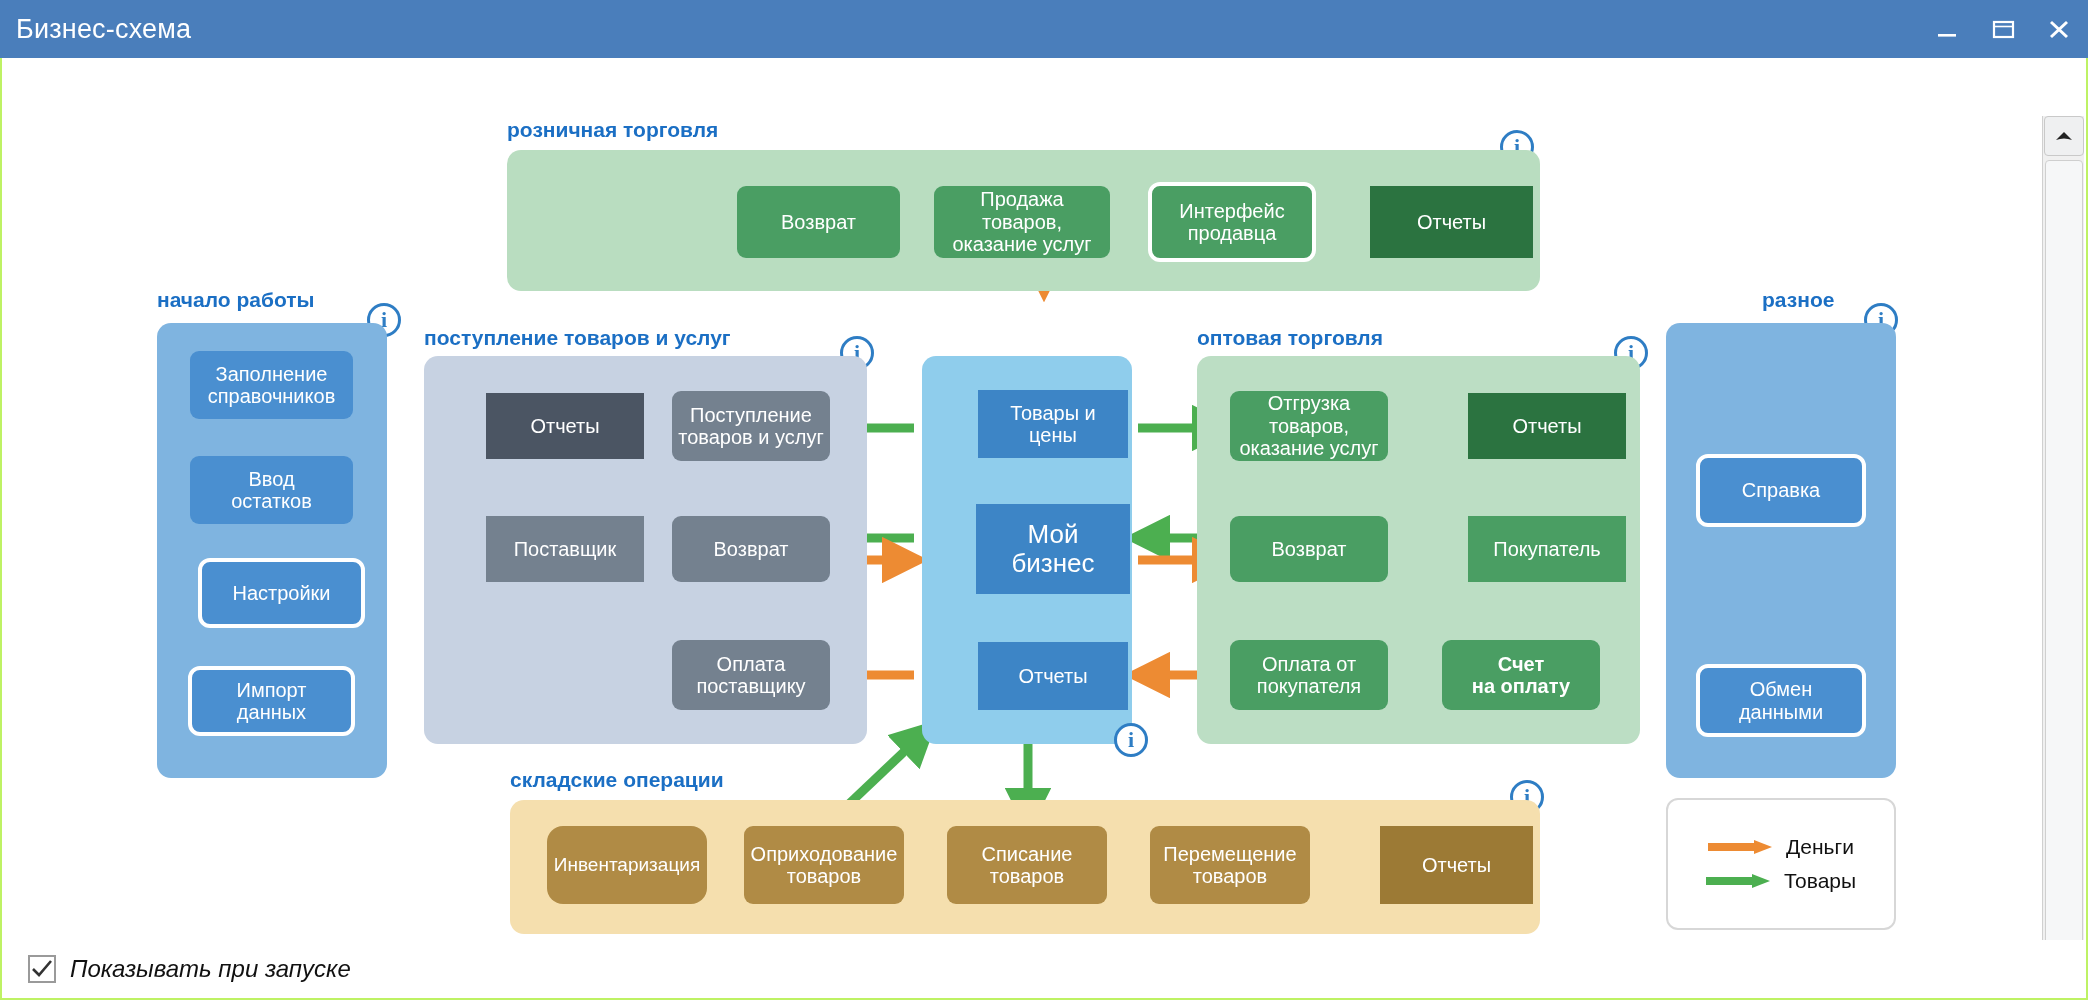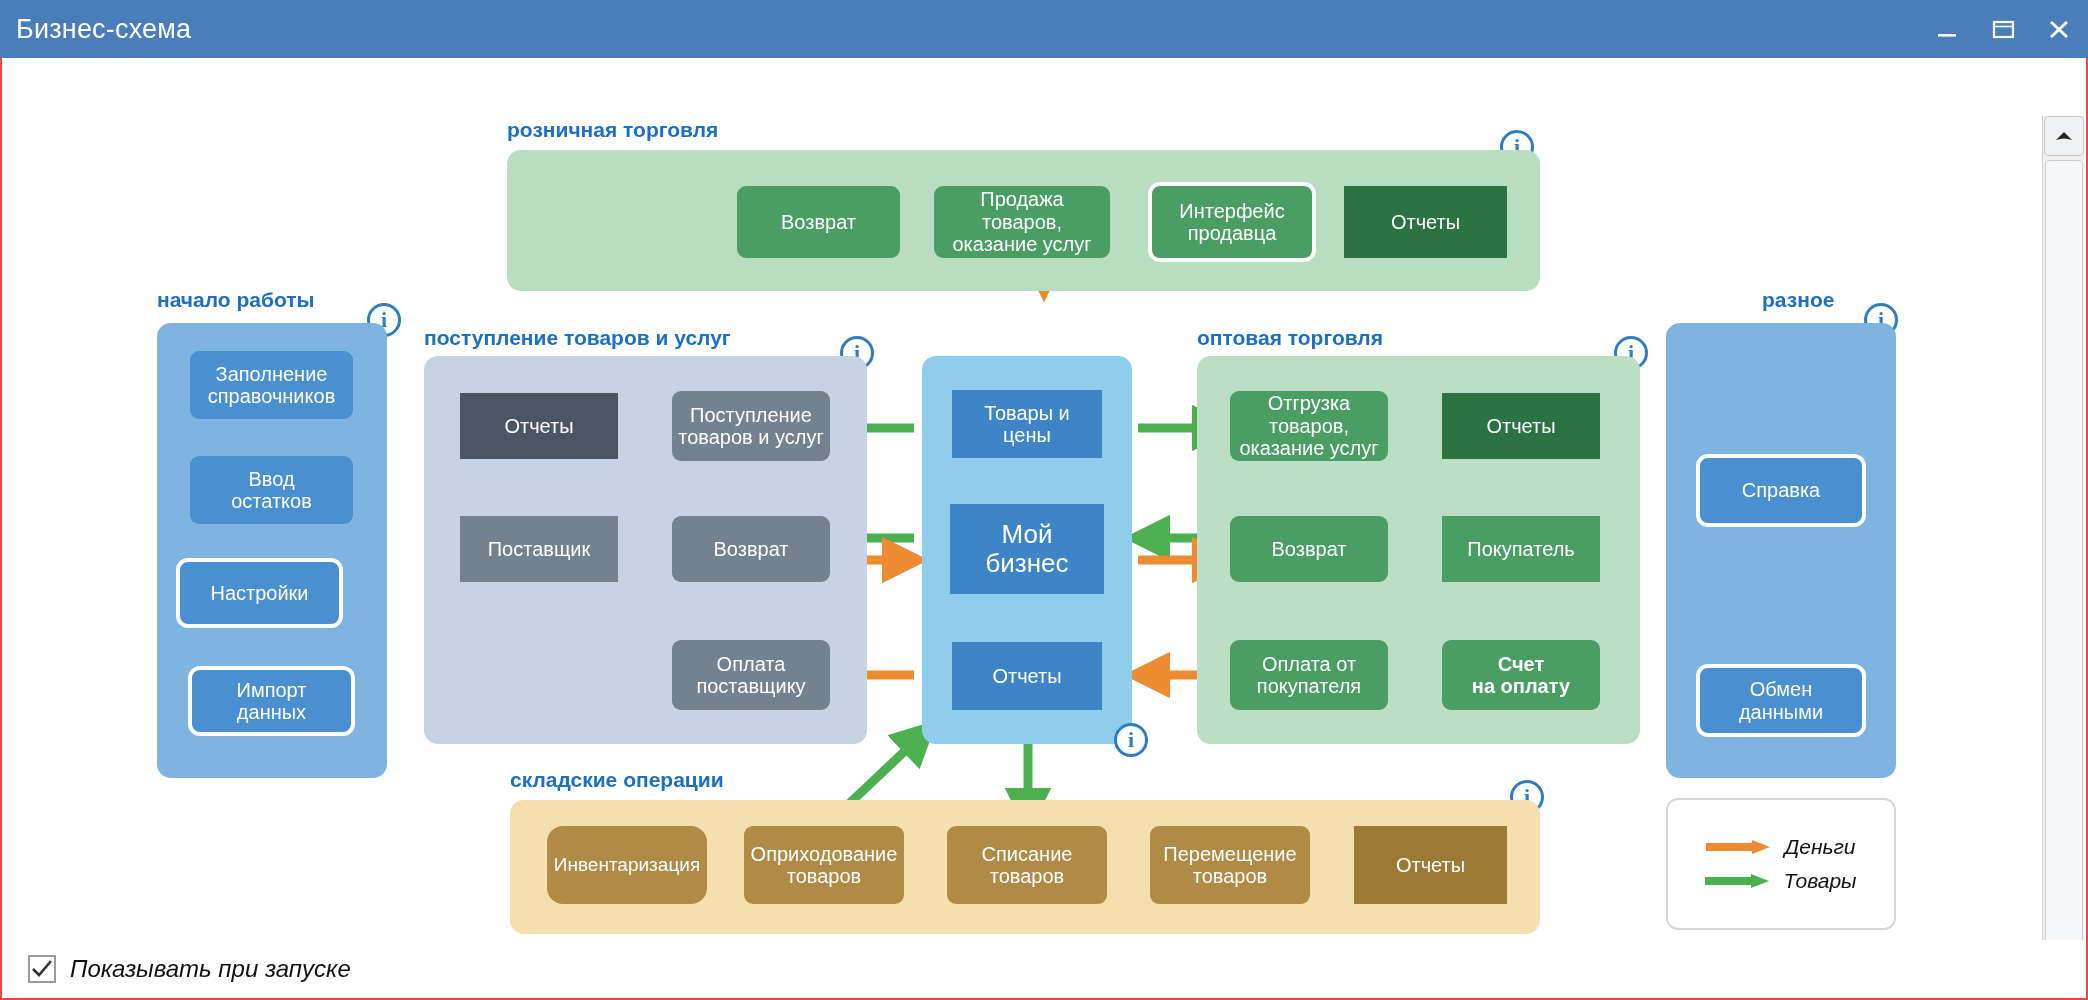--- a/index.html
+++ b/index.html
@@ -3,21 +3,21 @@
 <meta charset="utf-8">
 <style>
   * { box-sizing: border-box; margin:0; padding:0; }
   html,body { width:2088px; height:1000px; overflow:hidden; }
   body {
     font-family: "Liberation Sans", sans-serif;
     background:#ffffff;
   }
   #app {
     position:relative; width:2088px; height:1000px;
-    background:#ef4444;
+    background:#bef264;
     overflow:hidden;
   }
   
   #titlebar {
     position:absolute; left:0; top:0; width:2088px; height:58px;
     background:#4a7ebb;
     display:flex; align-items:center;
   }
   #title-text {
     color:#ffffff; font-size:27px; margin-left:16px; letter-spacing:.2px;
@@ -47,21 +47,21 @@
   .panel.grey-blue { background:#c7d2e2; }
   .panel.blue-dark { background:#7fb4e0; }
   .panel.sand { background:#f5dfae; }
   .panel.center { background:#8fcdec; }
 
   .node {
     position:absolute; display:flex; align-items:center; justify-content:center;
     text-align:center; color:#ffffff; font-size:20px; line-height:1.12;
     border-radius:9px; padding:3px 6px;
   }
-  .node.sq { border-radius:0; }
+  .node.sq { border-radius:0;margin-left:26px; }
   .node.outlined { border:4px solid #ffffff; border-radius:12px; }
 
   .n-green   { background:#4a9e63; }
   .n-green-d { background:#2b7340; }
   .n-slate   { background:#74818f; }
   .n-slate-d { background:#4b5563; }
   .n-blue    { background:#3d85c6; }
   .n-blue2   { background:#4a8fd0; }
   .n-sand    { background:#b08b45; }
   .n-sand-d  { background:#9c7a35; }
@@ -73,21 +73,21 @@
     display:flex; align-items:center; justify-content:center;
     color:#2e7dc4; font-weight:bold; font-size:22px;
     font-family:"Liberation Serif", serif;
   }
 
   
   #legend {
     position:absolute; border:2px solid #d7d7d7; border-radius:12px;
     background:#ffffff;
   }
-  .legend-row { display:flex; align-items:center; gap:12px; margin:5px 16px;font-style:italic; }
+  .legend-row { display:flex; align-items:center; gap:12px; margin:5px 16px; }
   .legend-label { font-size:21px; color:#111; }
   .legend-arrow { width:66px; height:16px; }
 
   
   #footer {
     position:absolute; left:2px; top:940px; width:2084px; height:58px;
     background:#ffffff; display:flex; align-items:center;
   }
   #cb-wrap { display:flex; align-items:center; gap:14px; margin-left:26px;}
   #cb-box {
@@ -201,21 +201,21 @@
 
           <path d="M625,838 L625,862 L1030,862 L1030,838" stroke="#4caf50" stroke-width="9" stroke-dasharray="16 12" fill="none"></path>
         </g>
       </svg>
 
       <div class="group-label" style="left:155px; top:230px;">начало работы</div>
       <div class="info" style="left:365px; top:245px;">i</div>
       <div class="panel blue-dark" style="left:155px; top:265px; width:230px; height:455px;"></div>
       <div class="node n-blue2" style="left:188px; top:398px; width:163px; height:68px;">Ввод<br>остатков</div>
       <div class="node n-blue2" style="left:188px; top:293px; width:163px; height:68px;">Заполнение<br>справочников</div>
-      <div class="node n-blue2 outlined" style="left:174px; top:500px; width:167px; height:70px;">Настройки</div>
+      <div class="node n-blue2 outlined" style="left:196px; top:500px; width:167px; height:70px;">Настройки</div>
       <div class="node n-blue2 outlined" style="left:186px; top:608px; width:167px; height:70px;">Импорт<br>данных</div>
 
       <div class="group-label" style="left:505px; top:60px;">розничная торговля</div>
       <div class="info" style="left:1498px; top:72px;">i</div>
       <div class="panel green-light" style="left:505px; top:92px; width:1033px; height:141px;"></div>
       <div class="node n-green" style="left:735px; top:128px; width:163px; height:72px;">Возврат</div>
       <div class="node n-green" style="left:932px; top:128px; width:176px; height:72px;">Продажа товаров,<br>оказание услуг</div>
       <div class="node n-green outlined" style="left:1146px; top:124px; width:168px; height:80px;">Интерфейс<br>продавца</div>
       <div class="node n-green-d sq" style="left:1342px; top:128px; width:163px; height:72px;">Отчеты</div>
 

